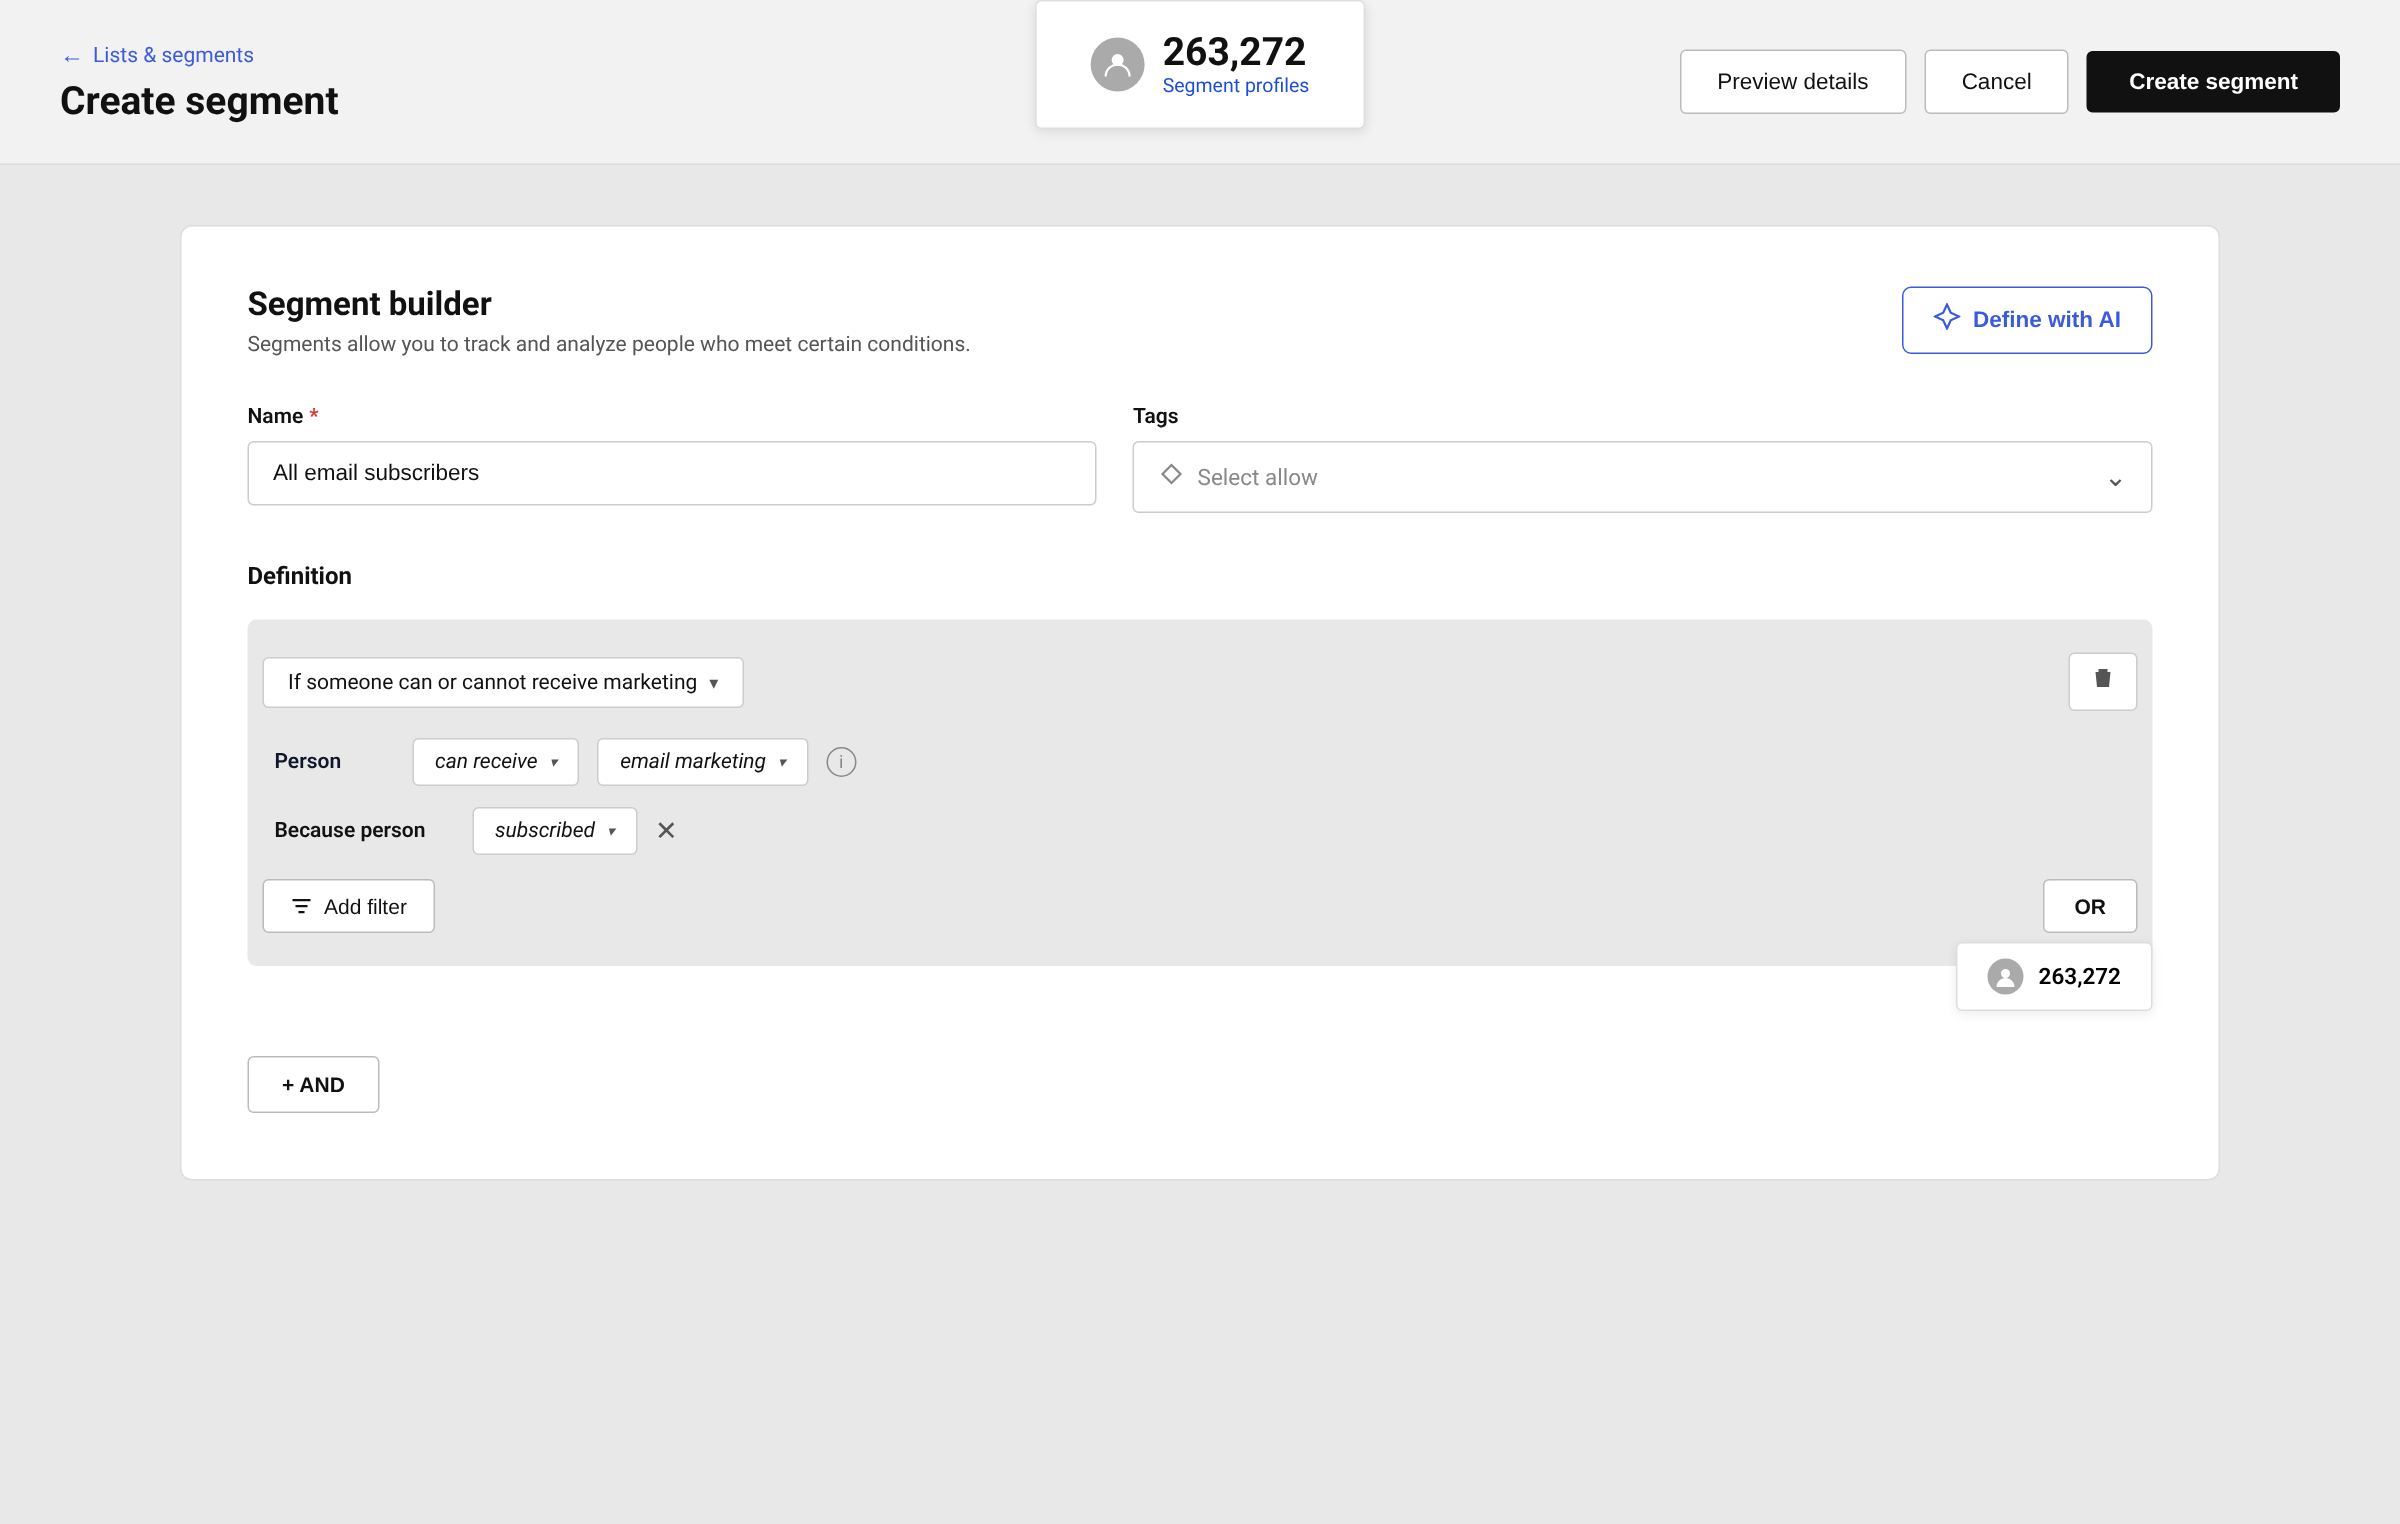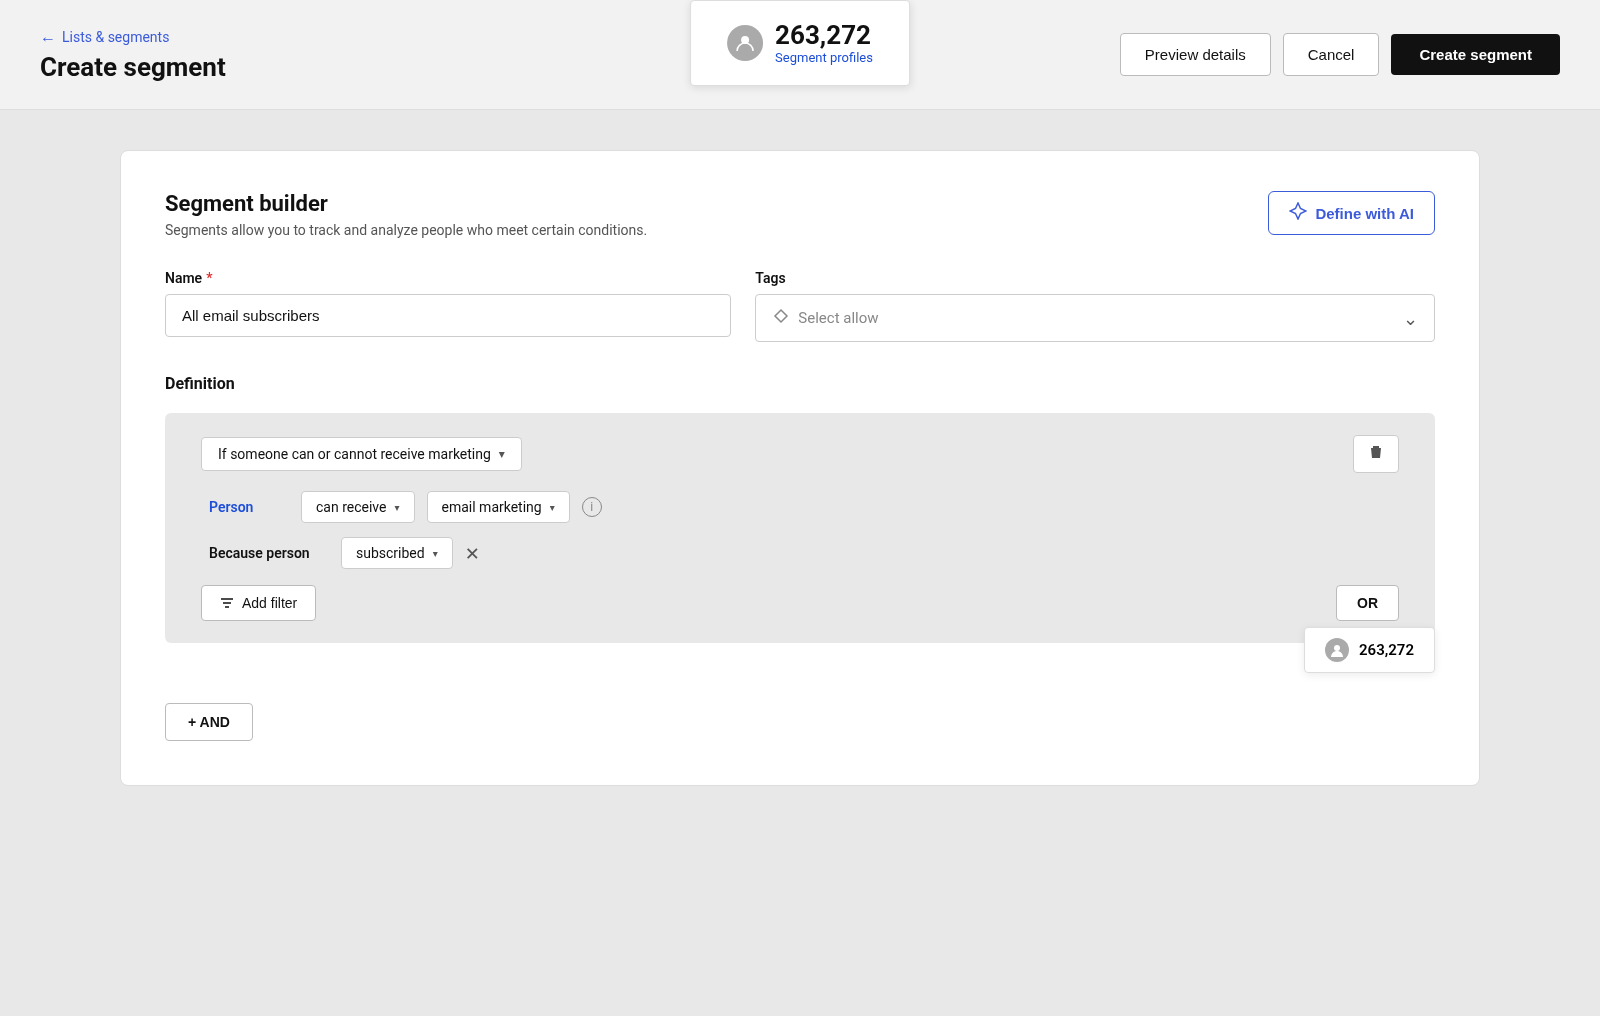--- a/index.html
+++ b/index.html
@@ -256,21 +256,21 @@
       font-size: 16px;
       font-weight: 700;
       color: #111;
       margin-bottom: 20px;
     }
 
     
     .filter-block {
       background: #e8e8e8;
       border-radius: 6px;
-      padding: 22px 36px;
+      padding: 22px 10px;
       margin-bottom: 20px;
       position: relative;
     }
 
     .filter-top-row {
       display: flex;
       align-items: center;
       justify-content: space-between;
       margin-bottom: 18px;
     }
@@ -314,21 +314,21 @@
 
     .condition-row {
       display: flex;
       align-items: center;
       gap: 12px;
     }
 
     .condition-label {
       font-size: 14px;
       font-weight: 600;
-      color: #1d4ed8;
+      color: #0f172a;
       min-width: 80px;
     }
 
     .condition-label-because {
       font-size: 14px;
       font-weight: 600;
       color: #111;
       min-width: 120px;
     }
 
@@ -336,20 +336,21 @@
       display: flex;
       align-items: center;
       gap: 6px;
       padding: 7px 14px;
       background: #fff;
       border: 1.5px solid #ccc;
       border-radius: 4px;
       font-size: 14px;
       color: #111;
       cursor: pointer;
+      font-style: italic;
     }
 
     .select-dropdown .small-arrow {
       font-size: 10px;
       color: #555;
       margin-left: 2px;
     }
 
     .info-icon {
       width: 20px;

